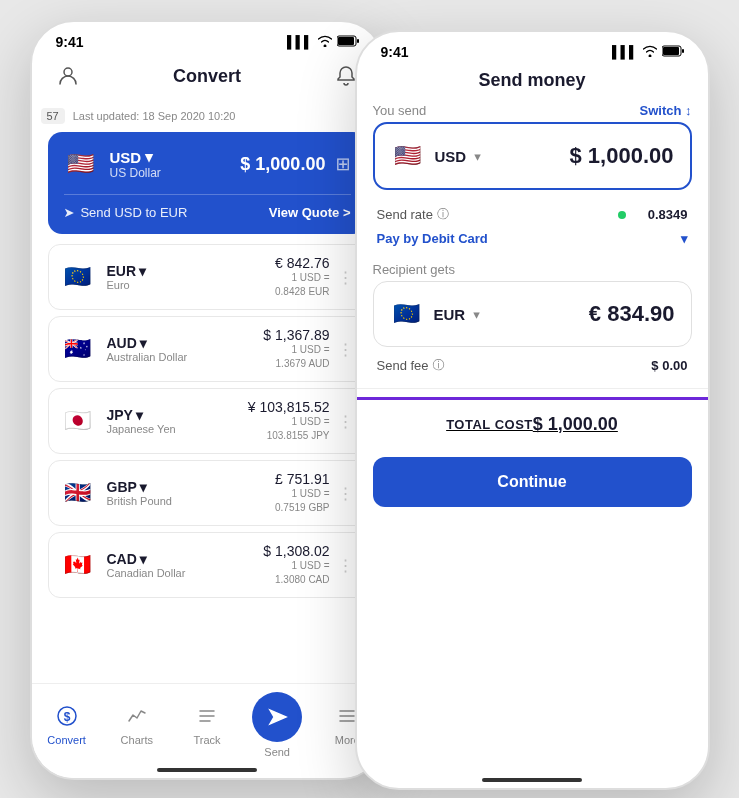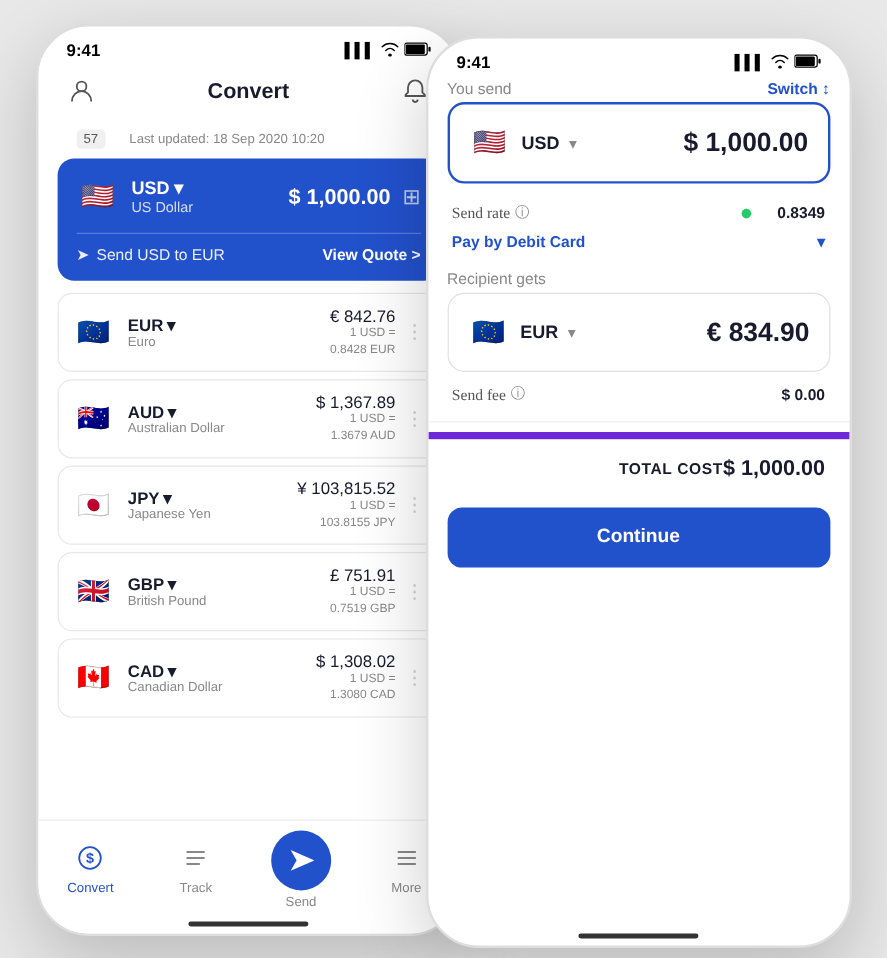--- a/index.html
+++ b/index.html
@@ -64,24 +64,24 @@
       display: flex;
       align-items: center;
       justify-content: center;
       color: #555;
       font-size: 18px;
     }
     
     .last-updated {
       display: flex;
       align-items: center;
-      padding: 4px 32px 8px;
+      padding: 4px 9px 8px;
       font-size: 11px;
       color: #888;
-      gap: 20px;
+      gap: 8px;
     }
     .update-badge {
       background: #f0f0f0;
       border-radius: 4px;
       padding: 2px 6px;
       font-size: 11px;
       color: #555;
     }
     
     .main-currency-card {
@@ -222,21 +222,21 @@
       align-items: center;
       gap: 8px;
     }
     .send-info-row {
       display: flex;
       align-items: center;
       justify-content: space-between;
       padding: 8px 20px 4px;
       font-size: 13px;
     }
-    .send-info-label { color: #555; display: flex; align-items: center; gap: 4px; font-family: Liberation Serif, serif; }
+    .send-info-label { color: #555; display: flex; align-items: center; gap: 4px; }
     .send-rate-dot { width: 8px; height: 8px; background: #22cc66; border-radius: 50%; display: inline-block; }
     .pay-method-row {
       display: flex;
       align-items: center;
       justify-content: space-between;
       padding: 4px 20px 12px;
       font-size: 13px;
       color: #2251CC;
       font-weight: 600;
     }
@@ -254,24 +254,25 @@
     .send-fee-row {
       display: flex;
       align-items: center;
       justify-content: space-between;
       padding: 10px 20px;
       font-size: 13px;
     }
     .total-cost-section {
       display: flex;
       align-items: center;
-      justify-content: flex-end;
+      justify-content: center;
       padding: 14px 20px;
-      border-top: 6px solid #6d28d9;
+      border-top: 3px solid #6d28d9;
       margin-top: 8px;
+      text-decoration: underline;
     }
     .total-label { font-size: 13px; font-weight: 700; color: #1a1a2e; letter-spacing: 0.5px; }
     .total-amount { font-size: 18px; font-weight: 700; color: #1a1a2e; }
     .continue-btn {
       margin: 8px 16px 0;
       background: #2251CC;
       color: #fff;
       border-radius: 12px;
       padding: 16px;
       text-align: center;
@@ -480,20 +481,28 @@
           <svg width="22" height="22" viewBox="0 0 22 22">
             <circle cx="11" cy="11" r="9" stroke="#2251CC" stroke-width="1.5" fill="none"></circle>
             <text x="11" y="15.5" text-anchor="middle" font-size="12" fill="#2251CC" font-weight="bold">$</text>
           </svg>
         </span>
         <span>Convert</span>
       </div>
       <div class="nav-item">
         <span class="nav-icon">
           <svg width="22" height="22" viewBox="0 0 22 22" fill="none">
+            <path d="M3 16 L7 10 L11 13 L15 6 L19 8" stroke="#888" stroke-width="1.5" stroke-linecap="round" stroke-linejoin="round"></path>
+          </svg>
+        </span>
+        <span>Charts</span>
+      </div>
+      <div class="nav-item">
+        <span class="nav-icon">
+          <svg width="22" height="22" viewBox="0 0 22 22" fill="none">
             <path d="M4 6h14M4 11h14M4 16h10" stroke="#888" stroke-width="1.5" stroke-linecap="round"></path>
           </svg>
         </span>
         <span>Track</span>
       </div>
       <div class="nav-item">
         <div class="nav-send-btn">
           <svg width="22" height="22" viewBox="0 0 22 22" fill="none">
             <path d="M20 11 L4 4 L8 11 L4 18 Z" stroke="white" stroke-width="1.5" fill="white"></path>
           </svg>
@@ -528,20 +537,25 @@
         <span>
           <svg width="22" height="12" viewBox="0 0 22 12">
             <rect x="0" y="1" width="19" height="10" rx="2" stroke="#000" stroke-width="1" fill="none"></rect>
             <rect x="1" y="2" width="16" height="8" rx="1" fill="#000"></rect>
             <rect x="20" y="4" width="2" height="4" rx="1" fill="#000"></rect>
           </svg>
         </span>
       </div>
     </div>
 
+    <div class="header">
+      <div style="width:32px;"></div>
+      <span class="header-title">Send money</span>
+      <div style="width:32px;"></div>
+    </div>
 
     <div style="padding: 0 16px 4px; display:flex; justify-content:space-between; align-items:center;">
       <span style="font-size:13px; color:#888; font-weight:500;">You send</span>
       <span class="switch-btn">Switch ↕</span>
     </div>
 
     <div class="send-card">
       <div class="send-top-row">
         <div class="currency-selector">
           <div class="flag-circle" style="font-size:22px;">🇺🇸</div>

